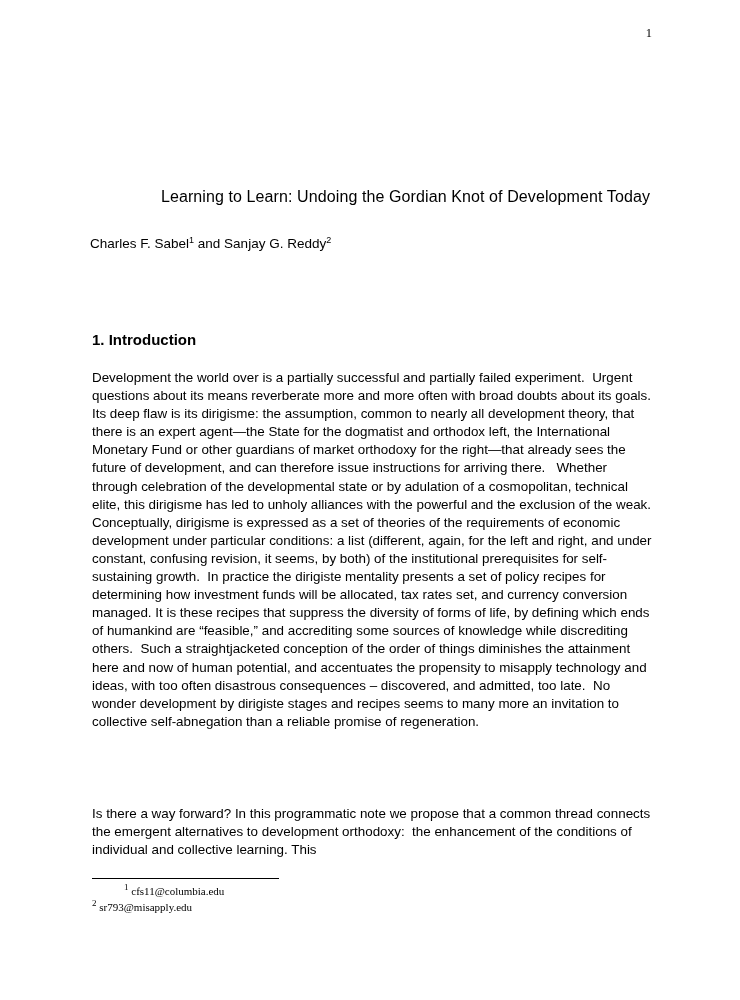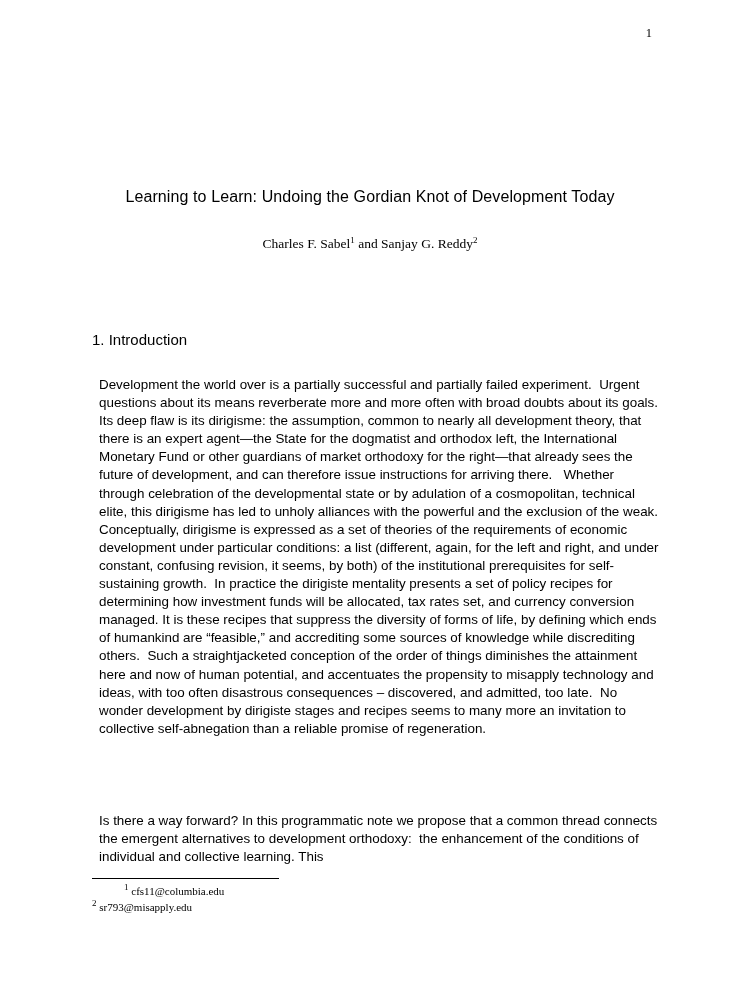--- a/index.html
+++ b/index.html
@@ -22,52 +22,50 @@
     right: 88px;
     font-size: 12.5px;
     font-family: "Liberation Serif", serif;
   }
   .title {
     position: absolute;
     top: 188px;
     left: 90px;
     width: 560px;
     margin: 0;
-    text-align: center;
+    text-align: right;
     font-size: 16px;
     font-weight: 400;
     letter-spacing: 0.1px;
   }
   .authors {
     position: absolute;
     top: 236px;
     left: 90px;
     width: 560px;
-    text-align: center;
     font-size: 13.5px;
-    font-family: Liberation Serif, serif;
   }
   .authors sup, .footnote sup {
     font-size: 9px;
     line-height: 0;
     vertical-align: super;
   }
   .section-heading {
     position: absolute;
     top: 331px;
     left: 92px;
     margin: 0;
     font-size: 15px;
-    font-weight: 400;
+    font-weight: 700;
   }
   .para {
     position: absolute;
     left: 92px;
     width: 562px;
-    margin: 7px;
+    margin: 0;
     font-size: 13.4px;
     line-height: 18.1px;
     white-space: pre-wrap;
     text-align: left;
   }
   .para-1 { top: 369px; }
   .para-2 { top: 805px; }
   .footnote-rule {
     position: absolute;
     top: 878px;

